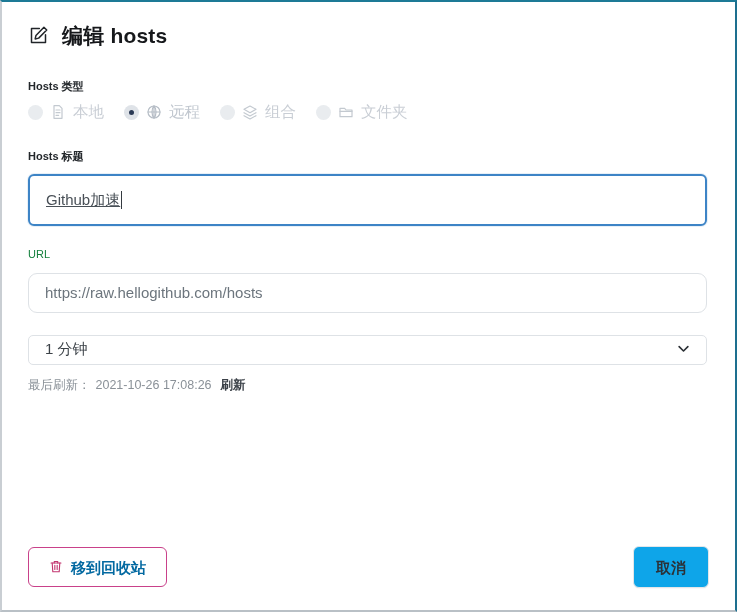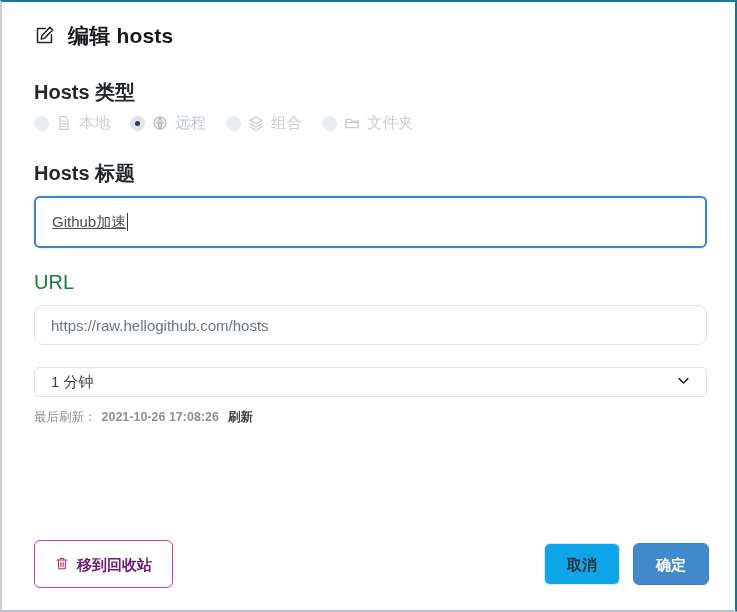--- a/index.html
+++ b/index.html
@@ -26,21 +26,20 @@
     border-bottom: 2px solid #b9c0c6;
     border-top: 2px solid #1d7a96;
     overflow: hidden;
   }
   #content-pane {
     position: absolute;
     left: 0; right: 0; top: 0; bottom: 0;
     background: #ffffff;
     padding: 18px 28px 0 26px;
     box-sizing: border-box;
-    margin-left: 6px;
   }
 
   
   .dialog-header {
     display: flex;
     align-items: center;
     gap: 13px;
     margin-top: 5px;
     margin-bottom: 34px;
   }
@@ -56,21 +55,21 @@
     font-weight: 700;
     color: #16181b;
     letter-spacing: .2px;
     line-height: 1;
     white-space: nowrap;
   }
 
   
   .field-block { margin-bottom: 22px; }
   .field-label {
-    font-size: 20px;
+    font-size: 11px;
     font-weight: 700;
     color: #23272b;
     margin-bottom: 11px;
     line-height: 1.2;
   }
   .field-label.normal-weight { font-weight: 400; color: #15803d; }
 
   
   .radio-row {
     display: flex;
@@ -171,21 +170,21 @@
 
   
   .refresh-line {
     display: flex;
     align-items: baseline;
     gap: 5px;
     margin-top: 12px;
     font-size: 12.5px;
   }
   .refresh-label { color: #8a9198; }
-  .refresh-time  { color: #8a9198; font-weight: bold; }
+  .refresh-time  { color: #8a9198; }
   .refresh-link  {
     color: #3b4148;
     font-weight: 700;
     cursor: pointer;
     margin-left: 4px;
   }
 
   
   .dialog-footer {
     position: absolute;
@@ -207,24 +206,24 @@
     align-items: center;
     justify-content: center;
     gap: 8px;
     border-radius: 6px;
     font-size: 15px;
     cursor: pointer;
     white-space: nowrap;
     line-height: 1;
   }
   .btn-trash {
-    height: 48px;
+    height: 40px;
     padding: 0 20px;
     border: 1px solid #c9418a;
-    color: #701a75;
+    color: #0369a1;
     background: #ffffff;
     font-weight: 700;
   }
   .trash-icon { width: 14px; height: 15px; color: #c2346f; flex: 0 0 auto; }
   .btn-cancel {
     height: 42px;
     padding: 0 22px;
     border: 1px solid #e3e6e9;
     background: #0ea5e9;
     color: #2b3137;
@@ -354,20 +353,17 @@
             <path d="M5.5 6 l1 15 h11 l1 -15"></path>
             <path d="M10 10 v7 M14 10 v7"></path>
           </svg>
         </span>
         <span>移到回收站</span>
       </div>
       <div class="footer-right">
         <div class="btn btn-cancel">
           <span>取消</span>
         </div>
-        <div class="btn btn-confirm">
-          <span>确定</span>
-        </div>
       </div>
     </div>
 
   </div>
 </div>
 
 </body></html>

